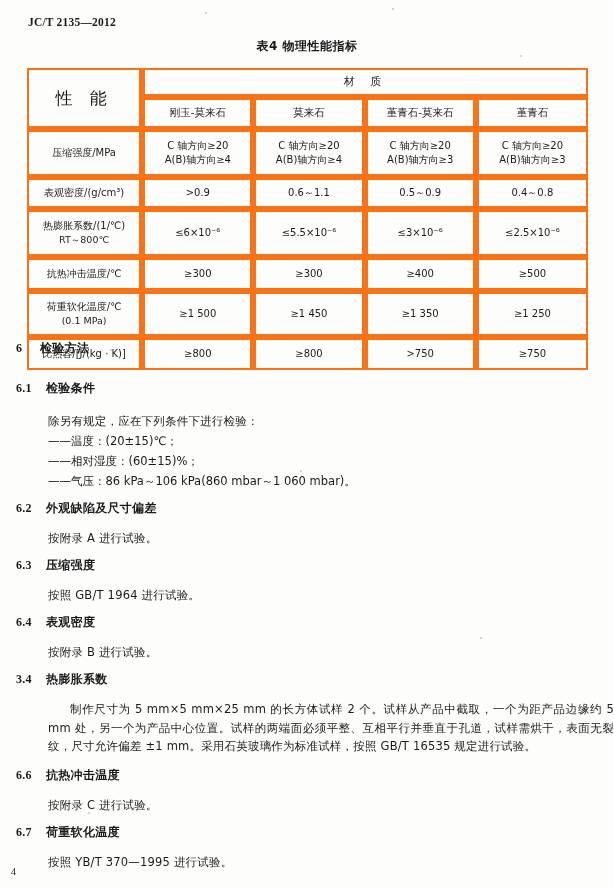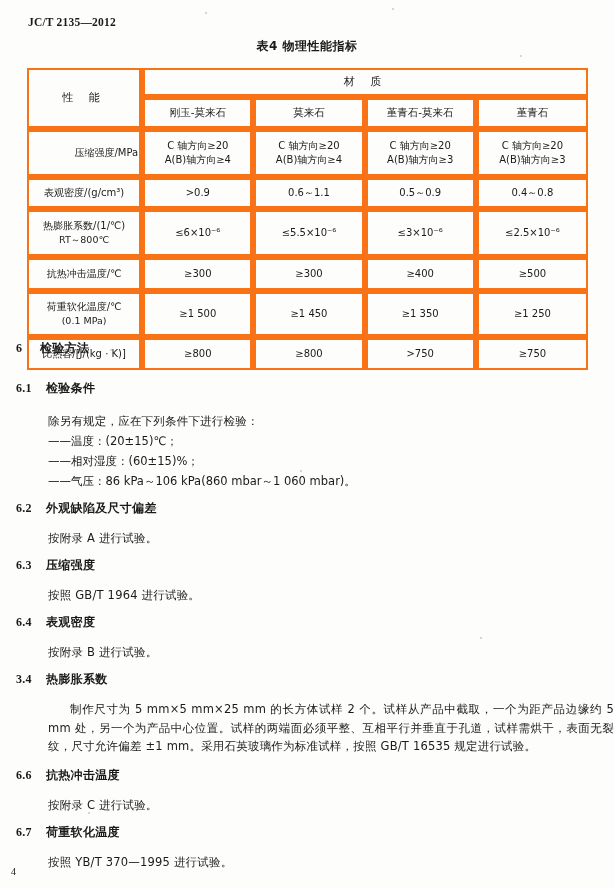--- a/index.html
+++ b/index.html
@@ -78,21 +78,21 @@
   .prop-cell {
     font-size: 10px;
     line-height: 1.5;
     padding: 3px 2px;
   }
   .prop-cell .sub {
     display: block;
     font-size: 9.5px;
   }
   .hdr-prop {
-    font-size: 11px;
+    font-size: 17px;
     letter-spacing: 6px;
     padding-left: 6px;
   }
   .hdr-mat-group {
     font-size: 11px;
     letter-spacing: 6px;
     padding-left: 6px;
   }
   .mat-name { font-size: 10.5px; }
   .val { font-size: 10px; white-space: nowrap; }
@@ -165,21 +165,21 @@
         <tr>
           <th class="mat-name" style="height:22px;">刚玉-莫来石</th>
           <th class="mat-name">莫来石</th>
           <th class="mat-name">堇青石-莫来石</th>
           <th class="mat-name outer-right">堇青石</th>
         </tr>
       </thead>
       <tbody>
 
         <tr>
-          <td class="prop-cell outer-left" style="height:38px;text-align:right;">压缩强度/MPa</td>
+          <td class="prop-cell outer-left" style="height:38px;">压缩强度/MPa</td>
           <td class="val">
             <span class="line">C 轴方向≥20</span>
             <span class="line">A(B)轴方向≥4</span>
           </td>
           <td class="val">
             <span class="line">C 轴方向≥20</span>
             <span class="line">A(B)轴方向≥4</span>
           </td>
           <td class="val">
             <span class="line">C 轴方向≥20</span>

